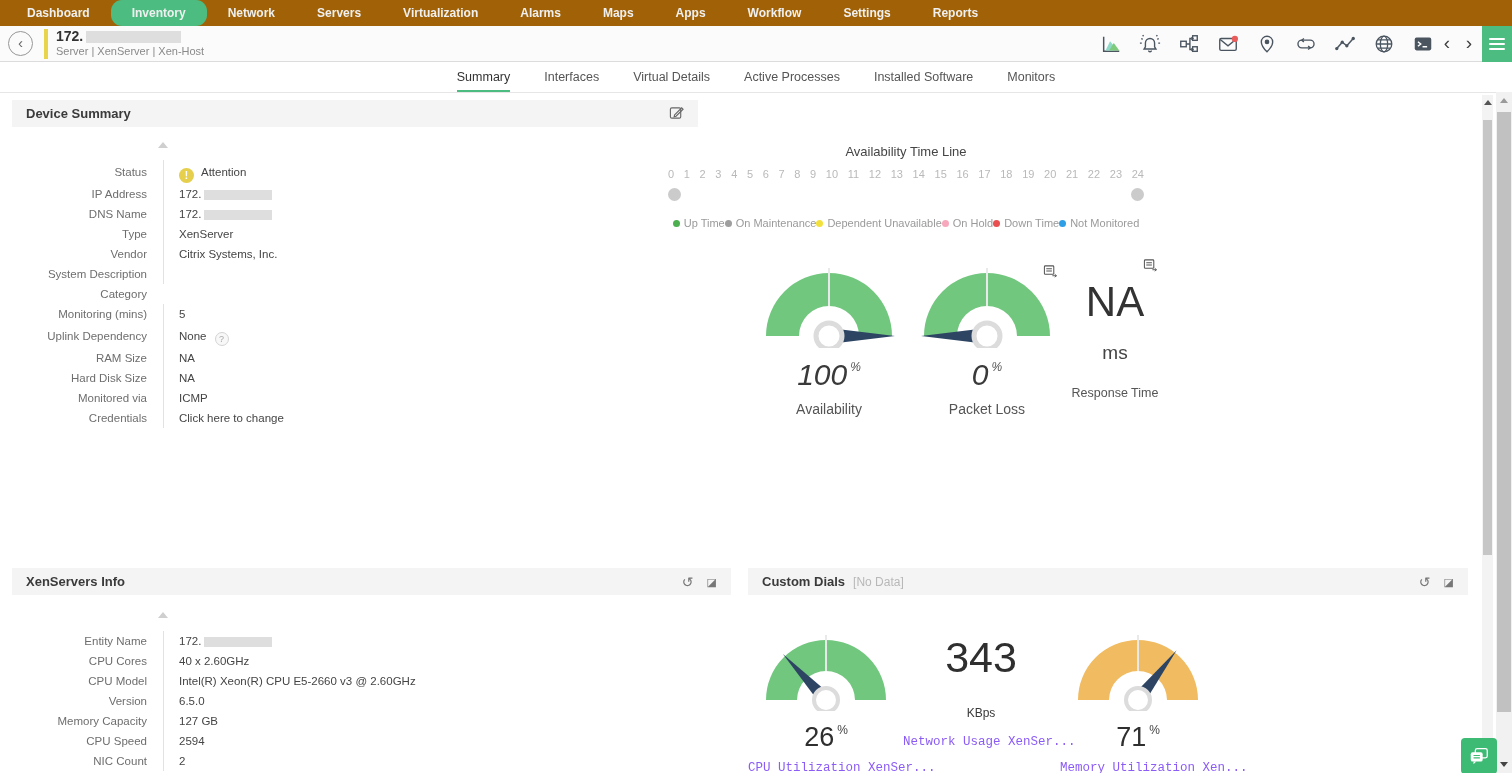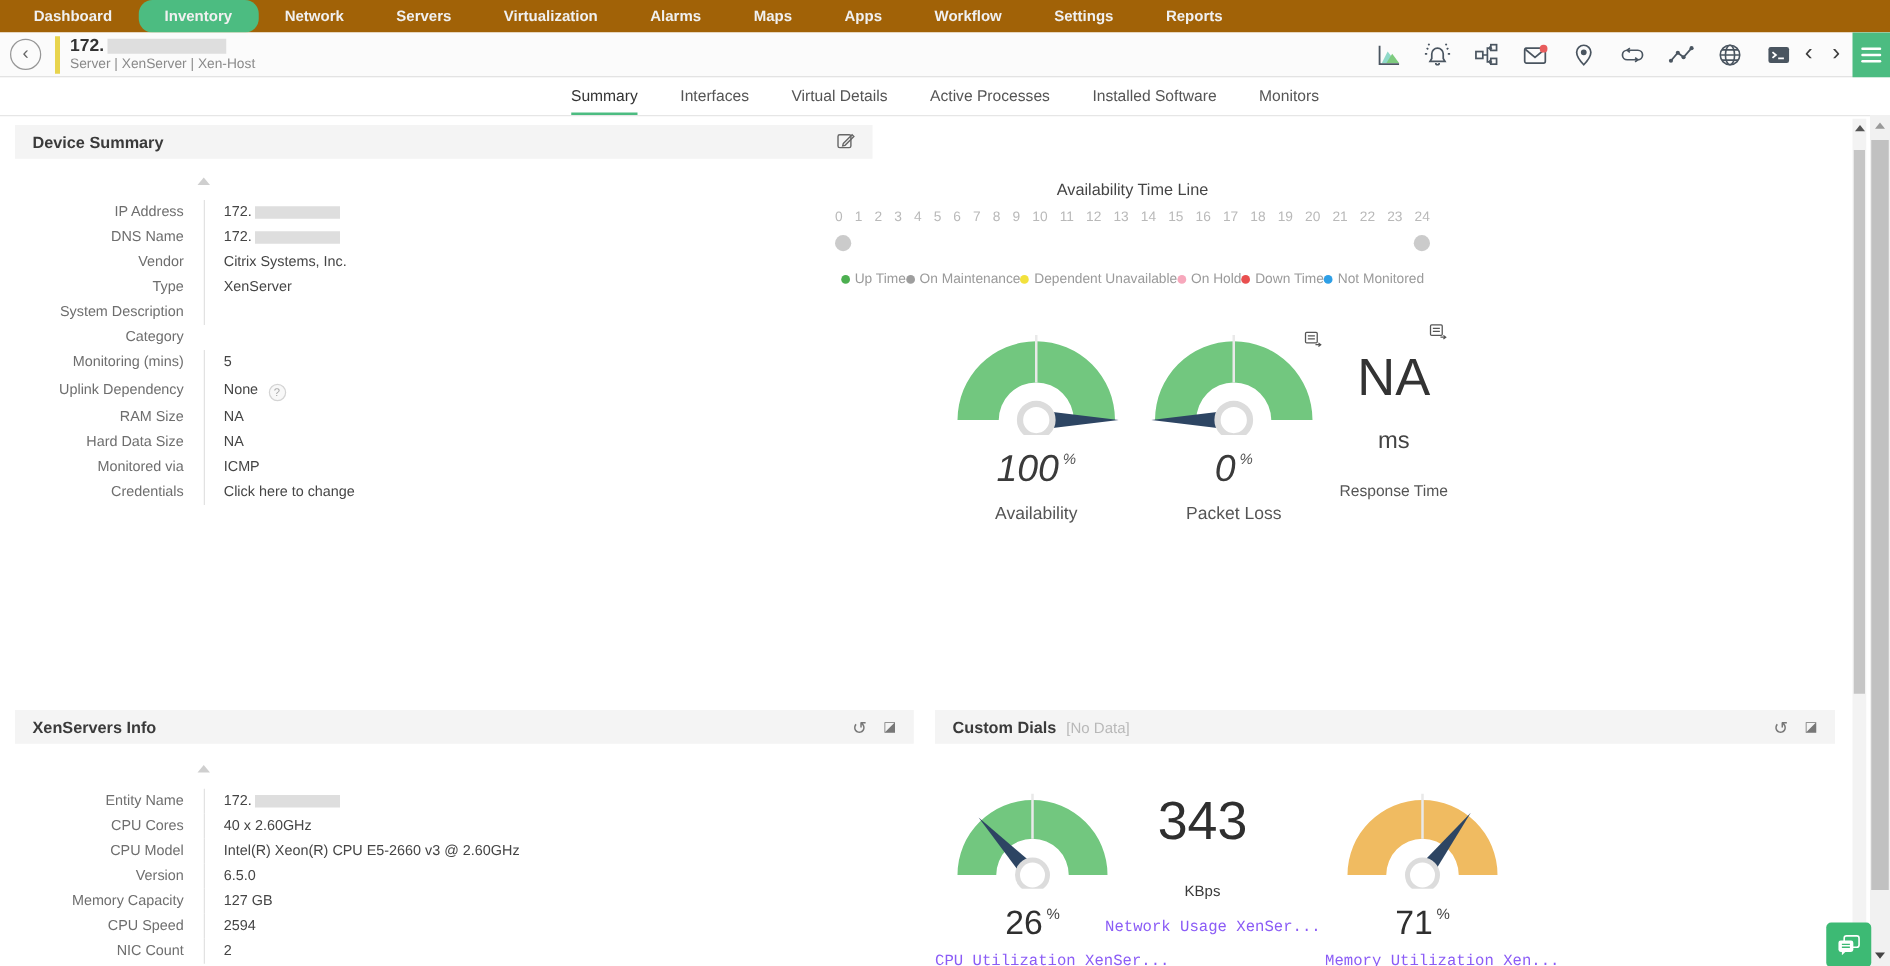--- a/index.html
+++ b/index.html
@@ -206,35 +206,39 @@
       <span class="ph-icon">
         <svg width="15" height="15" viewBox="0 0 16 16" stroke="#666" stroke-width="1.2" fill="none">
             <rect x="1.5" y="3" width="11" height="11" rx="1.5"></rect>
             <path d="M6 10.5l7.5-7.5 1.5 1.5L7.5 12l-2 .5z"></path>
           </svg>
       </span>
     </span>
   </div>
   <div class="collapse-arrow" style="left:158px; top:142px;"></div>
   <div style="position:absolute; left:12px; top:160px; width:686px;">
+    <div class="frow tall">
+      <div class="flabel">Status</div>
+      <div class="fval"><span class="status-dot">!</span><span>Attention</span></div>
+    </div>
     <div class="frow">
       <div class="flabel">IP Address</div>
       <div class="fval"><span>172.</span><span class="redact small"></span></div>
     </div>
     <div class="frow">
       <div class="flabel">DNS Name</div>
       <div class="fval"><span>172.</span><span class="redact small"></span></div>
     </div>
     <div class="frow">
+      <div class="flabel">Type</div>
+      <div class="fval">XenServer</div>
+    </div>
+    <div class="frow">
       <div class="flabel">Vendor</div>
       <div class="fval">Citrix Systems, Inc.</div>
-    </div>
-    <div class="frow">
-      <div class="flabel">Type</div>
-      <div class="fval">XenServer</div>
     </div>
     <div class="frow">
       <div class="flabel">System Description</div>
       <div class="fval"></div>
     </div>
     <div class="frow">
       <div class="flabel">Category</div>
     </div>
     <div class="frow">
       <div class="flabel">Monitoring (mins)</div>
@@ -242,21 +246,21 @@
     </div>
     <div class="frow tall">
       <div class="flabel">Uplink Dependency</div>
       <div class="fval"><span>None</span><span class="help-dot">?</span></div>
     </div>
     <div class="frow">
       <div class="flabel">RAM Size</div>
       <div class="fval">NA</div>
     </div>
     <div class="frow">
-      <div class="flabel">Hard Data Size</div>
+      <div class="flabel">Hard Disk Size</div>
       <div class="fval">NA</div>
     </div>
     <div class="frow">
       <div class="flabel">Monitored via</div>
       <div class="fval">ICMP</div>
     </div>
     <div class="frow">
       <div class="flabel">Credentials</div>
       <div class="fval">Click here to change</div>
     </div>
@@ -416,21 +420,21 @@
     <svg width="150" height="86" viewBox="0 0 150 86">
       <path d="M15,75 A60,60 0 0 1 135,75 L104,75 A29,29 0 0 0 46,75 Z" fill="#72c77f"></path>
       <line x1="75" y1="10" x2="75" y2="46" stroke="#e9e9e9" stroke-width="2"></line>
       <polygon points="68,75 82,75 75,12" fill="#2d4563" transform="rotate(-43.199999999999996 75 75)"></polygon>
       <circle cx="75" cy="75" r="12" fill="#fff" stroke="#dcdcdc" stroke-width="4"></circle>
     </svg>
     <div class="dial-value"><span class="num">26</span><span class="unit">%</span></div>
     <div class="dial-label">CPU Utilization XenSer...</div>
   </div>
 
-  <div class="dial-block" style="left:884px; top:625px;">
+  <div class="dial-block" style="left:903px; top:625px;">
     <div class="big-num">343</div>
     <div class="big-unit">KBps</div>
     <div class="dial-label" style="margin-top:15px;">Network Usage XenSer...</div>
   </div>
 
   <div class="dial-block" style="left:1060px; top:625px;">
     <svg width="150" height="86" viewBox="0 0 150 86">
       <path d="M15,75 A60,60 0 0 1 135,75 L104,75 A29,29 0 0 0 46,75 Z" fill="#f0bb61"></path>
       <line x1="75" y1="10" x2="75" y2="46" stroke="#e9e9e9" stroke-width="2"></line>
       <polygon points="68,75 82,75 75,12" fill="#2d4563" transform="rotate(37.8 75 75)"></polygon>

